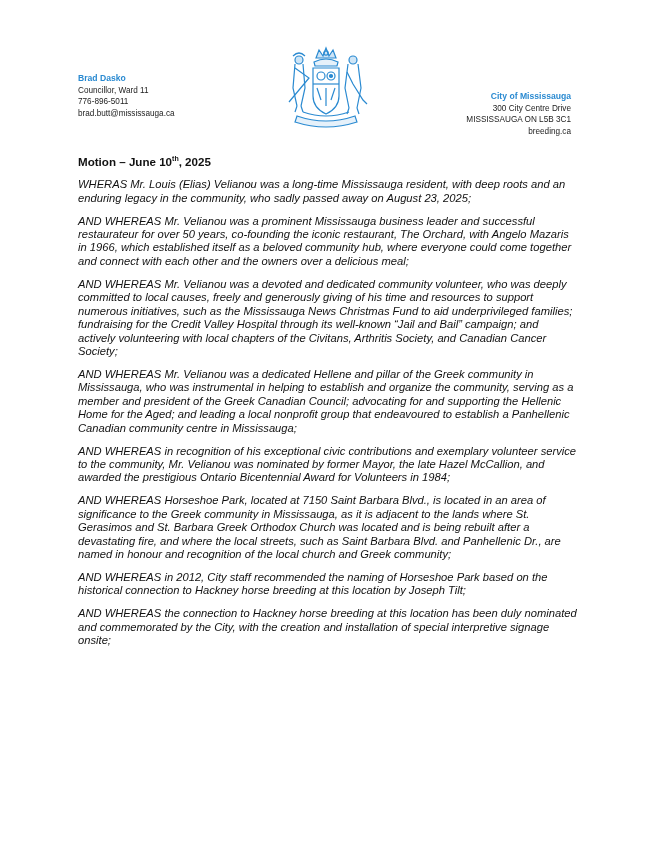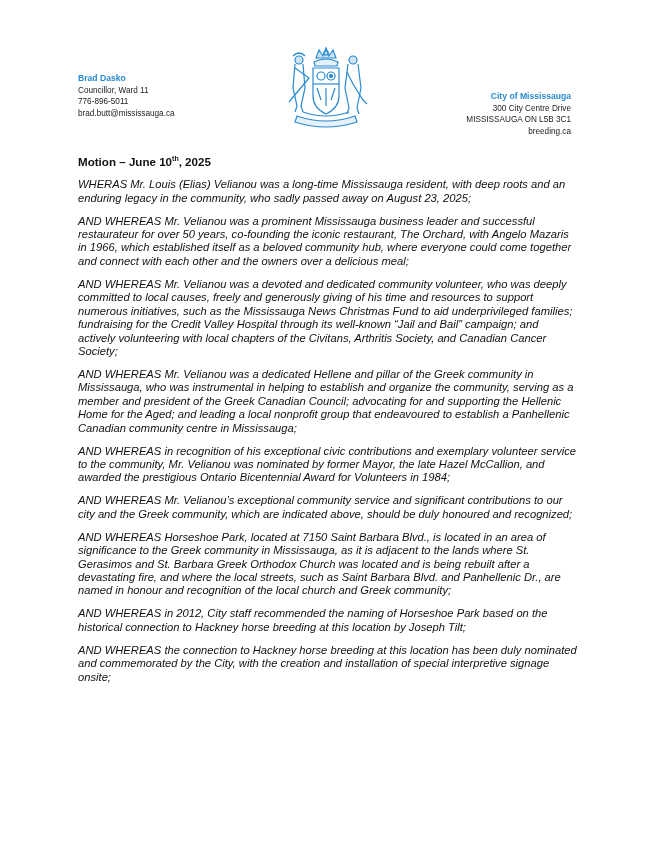--- a/index.html
+++ b/index.html
@@ -60,17 +60,16 @@
   <div>breeding.ca</div>
 </div>
 
 <div class="content">
   <div class="title"><span>Motion – June 10</span><sup>th</sup><span>, 2025</span></div>
   <p class="para">WHERAS Mr. Louis (Elias) Velianou was a long-time Mississauga resident, with deep roots and an enduring legacy in the community, who sadly passed away on August 23, 2025;</p>
   <p class="para">AND WHEREAS Mr. Velianou was a prominent Mississauga business leader and successful restaurateur for over 50 years, co-founding the iconic restaurant, The Orchard, with Angelo Mazaris in 1966, which established itself as a beloved community hub, where everyone could come together and connect with each other and the owners over a delicious meal;</p>
   <p class="para">AND WHEREAS Mr. Velianou was a devoted and dedicated community volunteer, who was deeply committed to local causes, freely and generously giving of his time and resources to support numerous initiatives, such as the Mississauga News Christmas Fund to aid underprivileged families; fundraising for the Credit Valley Hospital through its well-known “Jail and Bail” campaign; and actively volunteering with local chapters of the Civitans, Arthritis Society, and Canadian Cancer Society;</p>
   <p class="para">AND WHEREAS Mr. Velianou was a dedicated Hellene and pillar of the Greek community in Mississauga, who was instrumental in helping to establish and organize the community, serving as a member and president of the Greek Canadian Council; advocating for and supporting the Hellenic Home for the Aged; and leading a local nonprofit group that endeavoured to establish a Panhellenic Canadian community centre in Mississauga;</p>
   <p class="para">AND WHEREAS in recognition of his exceptional civic contributions and exemplary volunteer service to the community, Mr. Velianou was nominated by former Mayor, the late Hazel McCallion, and awarded the prestigious Ontario Bicentennial Award for Volunteers in 1984;</p>
-  <p class="para">AND WHEREAS Mr. Velianou’s exceptional community service and significant contributions to our city and the Greek community, which are indicated above, should be duly honoured and recognized;</p>
   <p class="para">AND WHEREAS Horseshoe Park, located at 7150 Saint Barbara Blvd., is located in an area of significance to the Greek community in Mississauga, as it is adjacent to the lands where St. Gerasimos and St. Barbara Greek Orthodox Church was located and is being rebuilt after a devastating fire, and where the local streets, such as Saint Barbara Blvd. and Panhellenic Dr., are named in honour and recognition of the local church and Greek community;</p>
   <p class="para">AND WHEREAS in 2012, City staff recommended the naming of Horseshoe Park based on the historical connection to Hackney horse breeding at this location by Joseph Tilt;</p>
   <p class="para">AND WHEREAS the connection to Hackney horse breeding at this location has been duly nominated and commemorated by the City, with the creation and installation of special interpretive signage onsite;</p>
 </div>
 
 </body></html>

